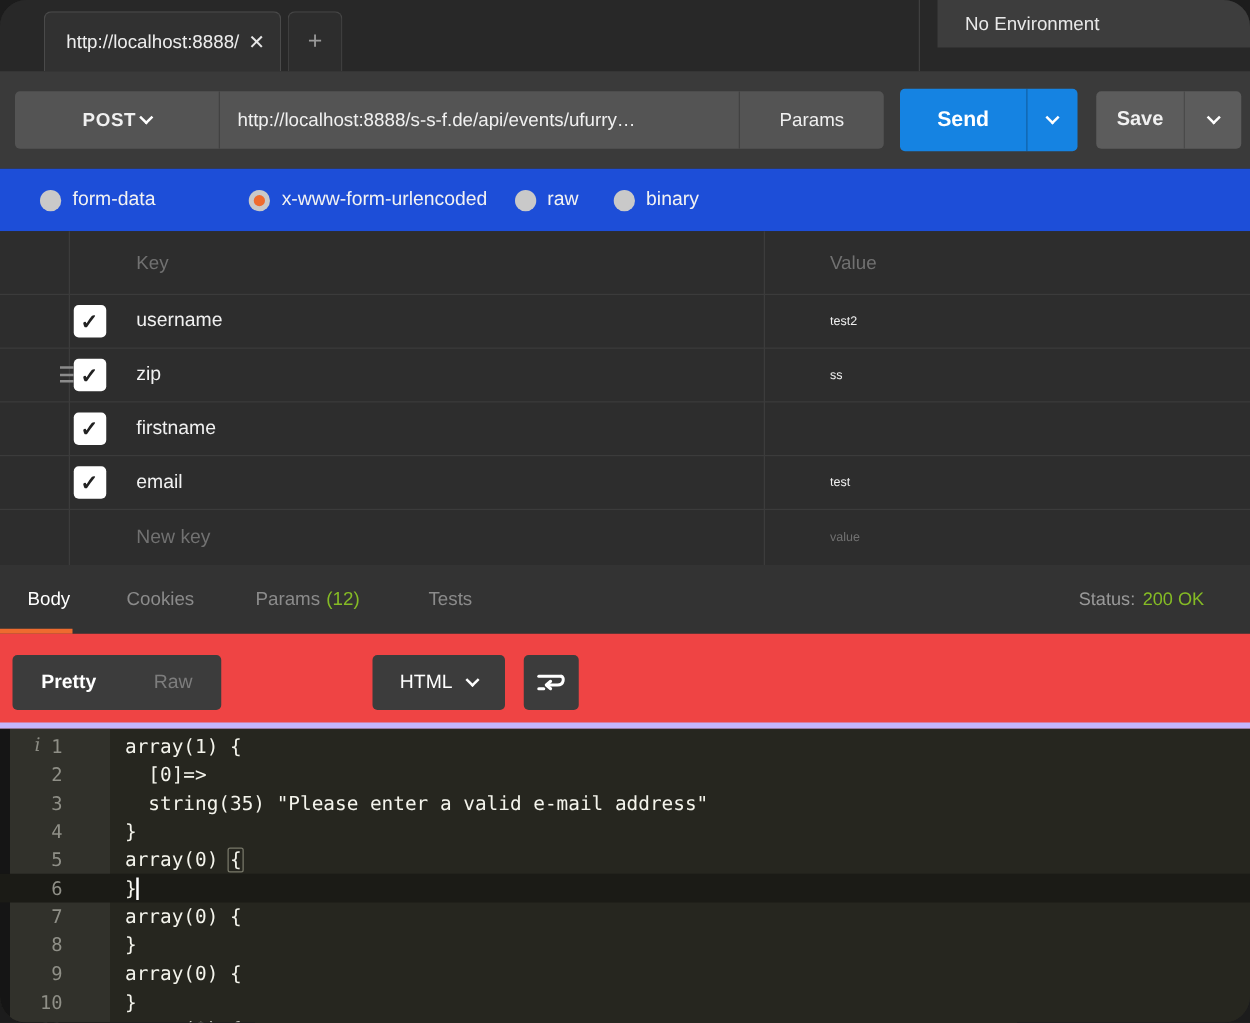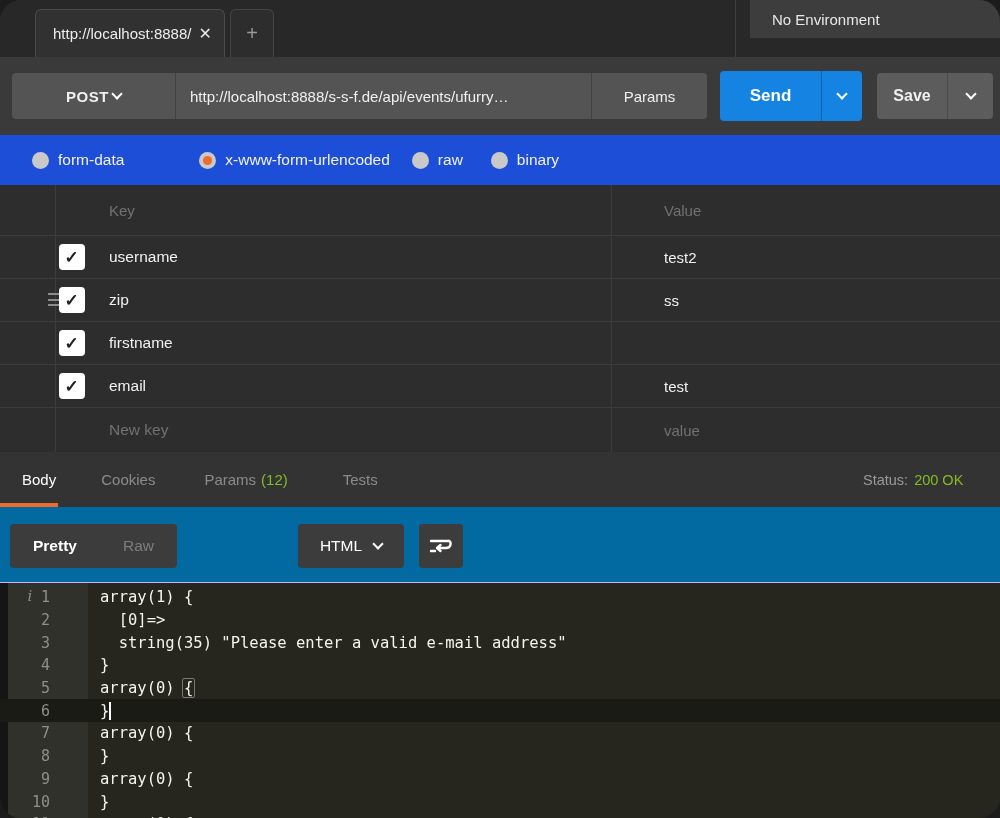--- a/index.html
+++ b/index.html
@@ -50,41 +50,41 @@
   .radio-dot { width:17px; height:17px; border-radius:50%; background:#c9c9c9; position:relative; flex:none; }
   .radio-dot.sel::after { content:""; position:absolute; left:4px; top:4px; width:9px; height:9px; border-radius:50%; }
 
   
   .kvtable { position:absolute; left:0; top:185px; width:1000px; height:267px; background:#2d2d2d; }
   .kv-vline { position:absolute; top:0; width:1px; height:267px; background:#3c3c3c; }
   .kv-row { position:relative; display:flex; align-items:center; border-top:1px solid #3b3b3b; height:43px;padding-left:44px; }
   .kv-row.head { border-top:none; height:50px; }
   .kv-row .cb-cell { width:55px; display:flex; align-items:center; justify-content:center; flex:none; position:relative; }
   .kv-row .key-cell { width:556px; padding-left:10px; font-size:15.5px; flex:none; }
-  .kv-row .val-cell { flex:1; padding-left:9px; font-size:15px; }
+  .kv-row .val-cell { flex:1; padding-left:9px; font-size:10px; }
   .kv-row.head .key-cell, .kv-row.head .val-cell, .ph { color:#717171; font-size:15px; }
   .checkbox { width:26px; height:26px; background:#fff; border-radius:4px; display:flex; align-items:center; justify-content:center;
     color:#222; font-size:17px; font-weight:bold; line-height:1; }
   .draghandle { position:absolute; left:4px; top:50%; margin-top:-7px; width:11px; height:13px;
     border-top:2px solid #8b8b8b; border-bottom:2px solid #8b8b8b; }
   .draghandle::after { content:""; display:block; margin-top:3.5px; height:2px; background:#8b8b8b; }
   .kv-row.newrow { height:45px; }
 
   
   .resptabs { position:absolute; left:0; top:452px; width:1000px; height:55px; background:#333333; }
   .resptabs .tabs { position:absolute; left:0; top:0; height:55px; display:flex; align-items:center; }
   .rtab { font-size:15px; color:#8b8b8b; }
   .rtab .cnt { margin-left:5px; }
   .resp-underline { position:absolute; left:0; bottom:0; width:58px; height:4px; }
   .statusline { position:absolute; right:0; top:0; height:55px; display:flex; align-items:center; font-size:14.5px; overflow:hidden; width:137px; }
   .statusline .lbl { color:#9a9a9a; margin-right:6px; }
   .statusline .val { white-space:nowrap; }
 
   
-  .viewerbar { position:absolute; left:0; top:507px; width:1000px; height:76px; background:#0369a1; border-bottom:1px solid #c4b5fd; }
+  .viewerbar { position:absolute; left:0; top:507px; width:1000px; height:76px; background:#ef4444; border-bottom:5px solid #c4b5fd; }
   .mode-group { position:absolute; left:10px; top:17px; height:44px; background:#3c3c3c; border-radius:4px;
     display:flex; align-items:center; }
   .mode { padding:0 23px; font-size:15.5px; color:#7d7d7d; line-height:44px; }
   .mode.active { color:#fff; font-weight:bold; }
   .lang-select { position:absolute; left:298px; top:17px; width:106px; height:44px; background:#3c3c3c; border-radius:4px;
     display:flex; align-items:center; justify-content:center; gap:12px; font-size:15.5px; color:#fff; }
   .wrap-btn { position:absolute; left:419px; top:17px; width:44px; height:44px; background:#3c3c3c; border-radius:4px;
     display:flex; align-items:center; justify-content:center; }
 
   

